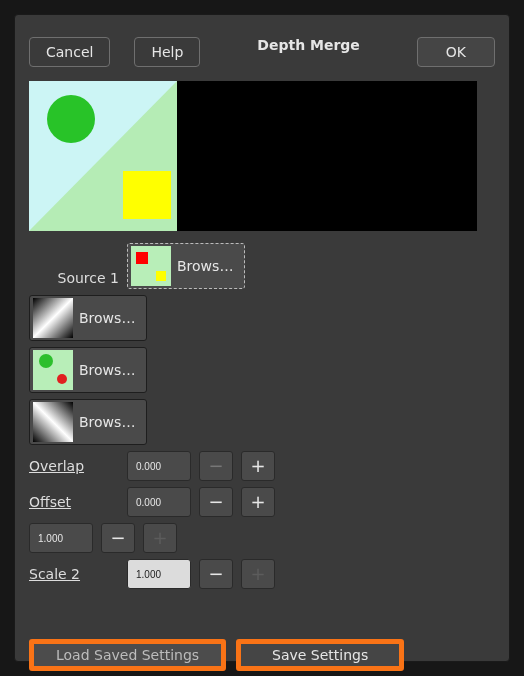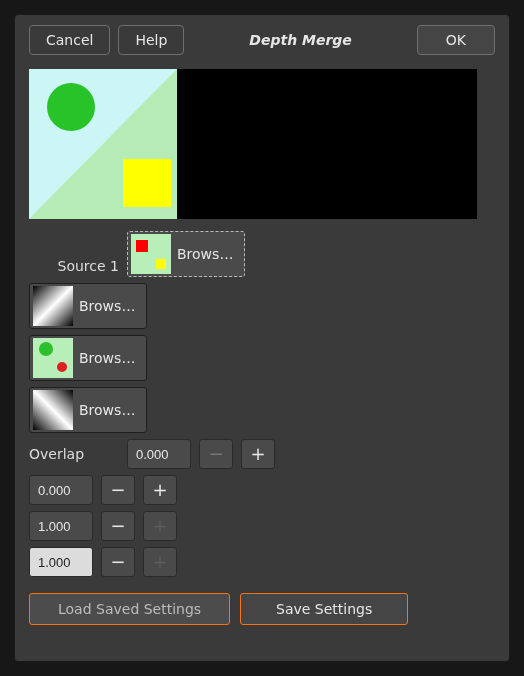--- a/index.html
+++ b/index.html
@@ -12,35 +12,34 @@
   }
   .frame {
     position: absolute; left: 14px; top: 14px; right: 14px; bottom: 14px;
     background: #3a3a3a;
     border: 1px solid #1a1a1a;
     border-radius: 4px;
     display: flex; flex-direction: column;
   }
   
   .toolbar {
-    display: flex; align-items: center; gap: 8px;
-    padding: 10px 14px 8px 14px;
+    display: flex; gap: 24px;
+    padding: 22px 14px 8px 14px;
   }
   .btn {
     height: 30px; padding: 0 16px;
     background: #3a3a3a;
     border: 1px solid #6f6f6f; border-radius: 4px;
     color: #e6e6e6; display: inline-flex; align-items: center; justify-content: center;
     cursor: pointer; user-select: none;
   }
   .btn.ok-btn { background: #454545; padding: 0 28px; }
   .toolbar .title {
     flex: 0 0 auto; color: #e6e6e6; font-weight: 600;
     padding: 0 8px;
-    font-style: italic;
   }
   .toolbar .spacer { flex: 1 1 auto; }
   .reset-btn svg { margin-left: 6px; }
   .content {
     padding: 6px 14px 14px 14px;
     display: flex; flex-direction: column;
     flex: 1;
   }
   
   .preview {
@@ -77,48 +76,48 @@
     background: #000;
   }
   .browse-label {
     flex: 1; overflow: hidden; white-space: nowrap; text-overflow: ellipsis;
   }
   
   .num-row {
     display: flex; align-items: center; gap: 8px;
     margin-top: 6px;
   }
-  .num-label { width: 90px; color: #ddd; }
+  .num-label { width: 90px; color: #ddd; text-decoration: underline; }
   .num-input {
     width: 64px; height: 30px;
     background: #4a4a4a; border: 1px solid #2a2a2a; border-radius: 3px;
-    color: #e6e6e6; font-size: 13px;
+    color: #e6e6e6; font-size: 10px;
     padding: 0 8px;
     text-align: left;
   }
   .num-input.selected {
     background: #dcdcdc; color: #222;
   }
   .step-btn {
     width: 34px; height: 30px;
     background: #4a4a4a; border: 1px solid #2a2a2a; border-radius: 3px;
     display: inline-flex; align-items: center; justify-content: center;
     cursor: pointer;
     color: #e6e6e6; font-size: 18px; line-height: 1;
   }
   .step-btn.disabled { color: #777; cursor: default; }
   .step-btn.plus.disabled { color: #5c5c5c; }
 
   .bottom-row {
     display: flex; gap: 10px; margin-top: 16px;
   }
   .wide-btn {
-    border: 1px solid #f97316; border-radius: 3px;
+    border: 5px solid #f97316; border-radius: 3px;
     height: 32px; display: inline-flex; align-items: center; justify-content: center;
-    padding: 0 28px; cursor: pointer;
+    padding: 0 22px; cursor: pointer; margin-top: 34px;
   }
   .wide-btn.load { background: #4c4c4c; color: #bcbcbc; }
   .wide-btn.save { background: #454545; color: #e6e6e6; flex: 0 0 168px; }
 
   
   .src1-th { background: #b8eeb8; position: relative; }
   .src1-th::before { content: ""; position: absolute; left: 5px; top: 6px; width: 12px; height: 12px; background: #f00; }
   .src1-th::after  { content: ""; position: absolute; right: 5px; bottom: 5px; width: 10px; height: 10px; background: #ff0; }
   .d1-th { background: linear-gradient(135deg, #000 0%, #fff 50%, #000 100%); }
   .src2-th { background: #b8eeb8; position: relative; }
@@ -181,32 +180,34 @@
     </div>
 
     <div class="num-row">
       <div class="num-label">Overlap</div>
       <input class="num-input" value="0.000" style="">
       <div class="step-btn disabled">−</div>
       <div class="step-btn">+</div>
     </div>
 
     <div class="num-row">
+      <div class="num-label">Offset</div>
       <input class="num-input" value="0.000" style="">
       <div class="step-btn">−</div>
       <div class="step-btn">+</div>
     </div>
 
     <div class="num-row">
       <input class="num-input" value="1.000" style="">
       <div class="step-btn">−</div>
       <div class="step-btn plus disabled">+</div>
     </div>
 
     <div class="num-row">
+      <div class="num-label">Scale 2</div>
       <input class="num-input selected" value="1.000" style="">
       <div class="step-btn">−</div>
       <div class="step-btn plus disabled">+</div>
     </div>
 
     <div class="bottom-row">
       <div class="wide-btn load">Load Saved Settings</div>
       <div class="wide-btn save">Save Settings</div>
     </div>
 

